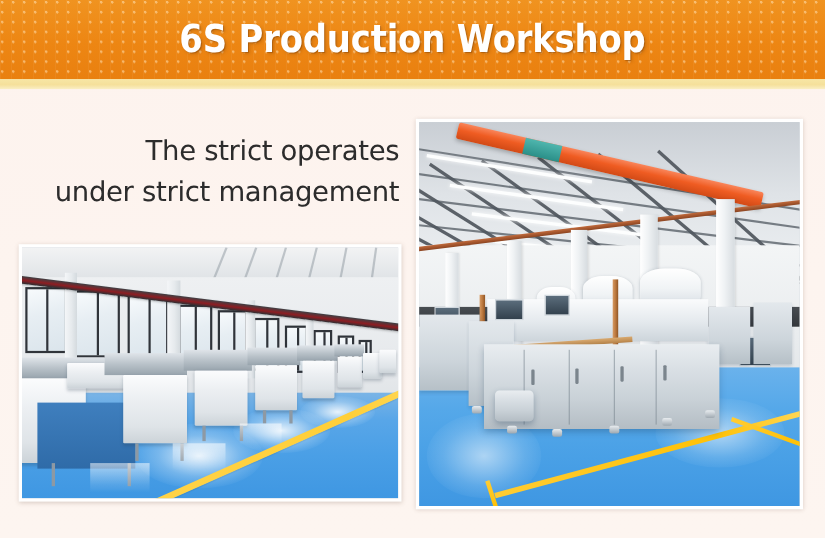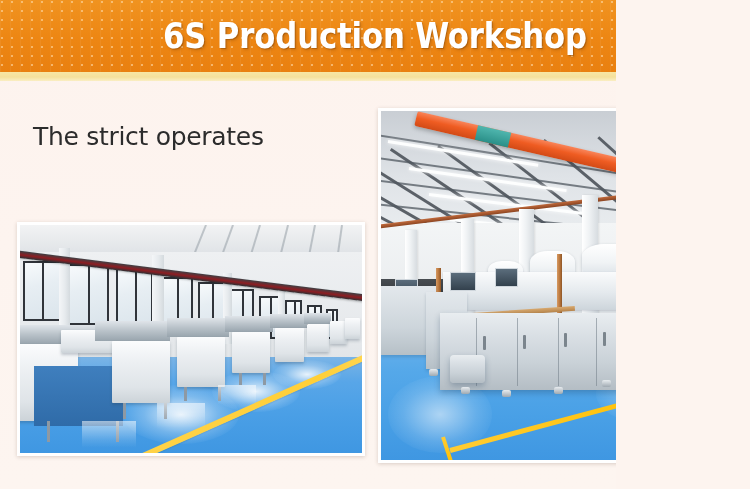--- a/index.html
+++ b/index.html
@@ -8,24 +8,25 @@
   }
   body {
     width: 750px;
     height: 489px;
     overflow: hidden;
     background: #fdf4ef;
     font-family: "Liberation Sans", sans-serif;
   }
   .page {
     position: relative;
-    width: 616px;
+    width: 750px;
     height: 489px;
     background: linear-gradient(180deg, #efe6e1 0%, #fdf3ee 3%, #fdf5f0 100%);
     overflow: hidden;
+    text-align: right;
   }
 
   
   .banner {
     position: absolute;
     left: 0;
     top: 0;
     width: 750px;
     height: 72px;
     background-color: #ef8c1c;
@@ -300,20 +301,21 @@
 
 <div class="page">
 
   <div class="banner">
     <div class="banner-title">6S Production Workshop</div>
   </div>
   <div class="banner-underline"></div>
 
   <div class="headline">
     <span class="headline-line">The strict operates</span>
+    <span class="headline-line">under strict management</span>
   </div>
 
   <div class="photo photo-left">
     <div class="scene">
 
       <div class="L-ceiling">
         <div class="L-ceil-rib" style="left:54%;top:0;height:100%;transform:rotate(22deg);"></div>
         <div class="L-ceil-rib" style="left:62%;top:0;height:100%;transform:rotate(20deg);"></div>
         <div class="L-ceil-rib" style="left:70%;top:0;height:100%;transform:rotate(17deg);"></div>
         <div class="L-ceil-rib" style="left:78%;top:0;height:100%;transform:rotate(14deg);"></div>

